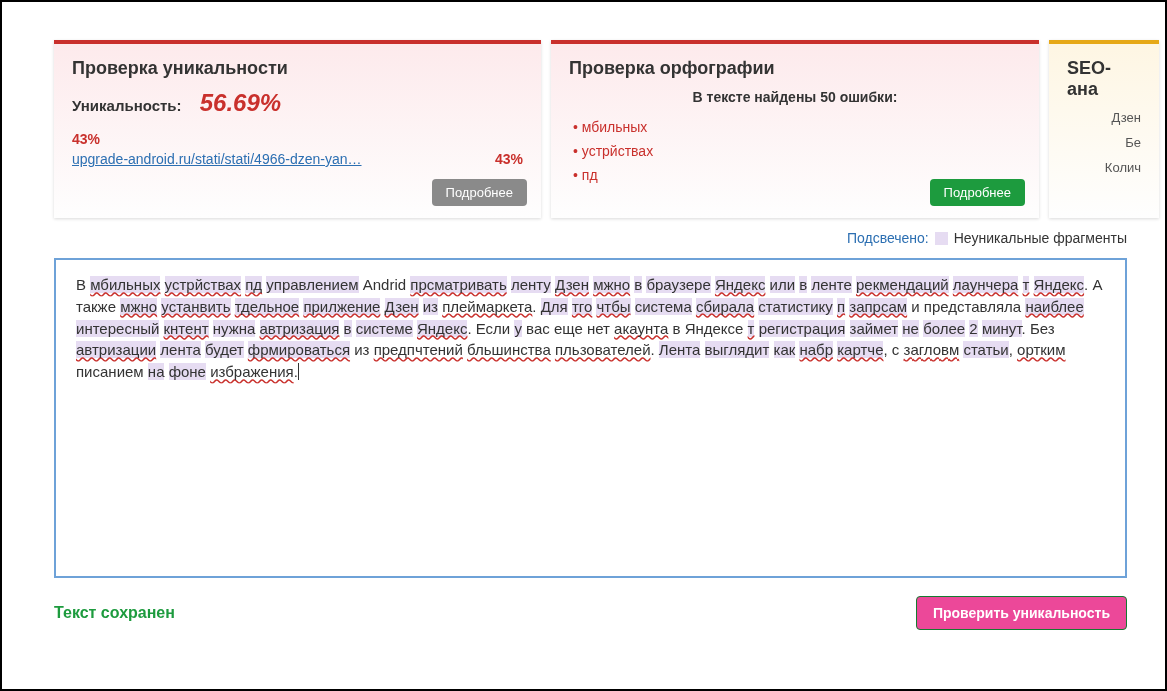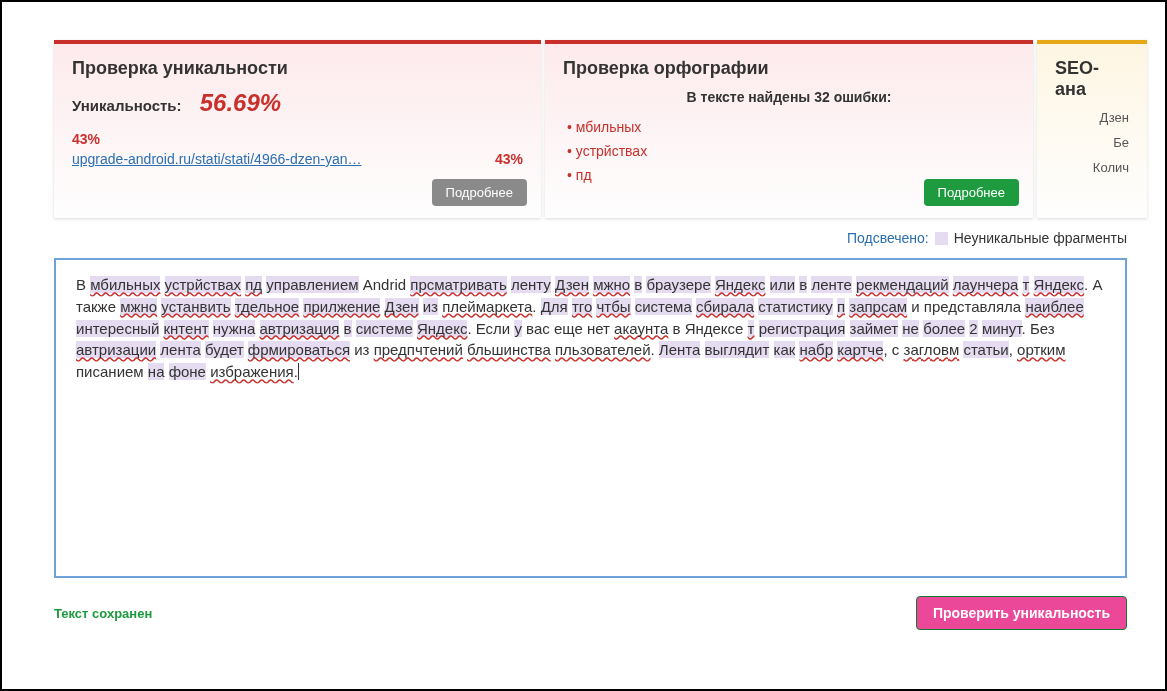--- a/index.html
+++ b/index.html
@@ -13,21 +13,21 @@
     }
     .page {
       background: #fff;
       width: 100%;
       height: 100%;
       position: relative;
       padding-top: 38px;
     }
     .panels-row {
       display: flex;
-      gap: 4px;
+      gap: 10px;
       padding: 0 0 0 0;
       margin-left: 52px;
     }
     .panel {
       background: linear-gradient(to bottom, #fdeaec 0%, #fefefe 100%);
       border-top: 4px solid #c9302c;
       box-shadow: 0 1px 3px rgba(0,0,0,0.15);
       position: relative;
       padding: 14px 18px 18px 18px;
       height: 178px;
@@ -161,21 +161,21 @@
     }
     .bottom-row {
       display: flex;
       justify-content: space-between;
       align-items: center;
       margin: 18px 38px 0 52px;
     }
     .saved-msg {
       color: #1d9b3e;
       font-weight: bold;
-      font-size: 13px;
+      font-size: 16px;
     }
     .btn-check {
       background: #ec4899;
       color: #fff;
       border: 1px solid #157a30;
       border-radius: 4px;
       padding: 8px 16px;
       font-size: 14px;
       font-weight: bold;
       cursor: pointer;
@@ -198,21 +198,21 @@
       </div>
       <div class="match-row">
         <span class="match-link">upgrade-android.ru/stati/stati/4966-dzen-yan…</span>
         <span class="match-pct">43%</span>
       </div>
       <button class="btn-more">Подробнее</button>
     </div>
 
     <div class="panel spell">
       <div class="panel-title">Проверка орфографии</div>
-      <div class="spell-sub">В тексте найдены 32 ошибки:</div>
+      <div class="spell-sub">В тексте найдены 50 ошибки:</div>
       <ul class="err-list">
         <li>мбильных</li>
         <li>устрйствах</li>
         <li>пд</li>
       </ul>
       <button class="btn-more green">Подробнее</button>
     </div>
 
     <div class="panel seo">
       <div class="panel-title">SEO-ана</div>

